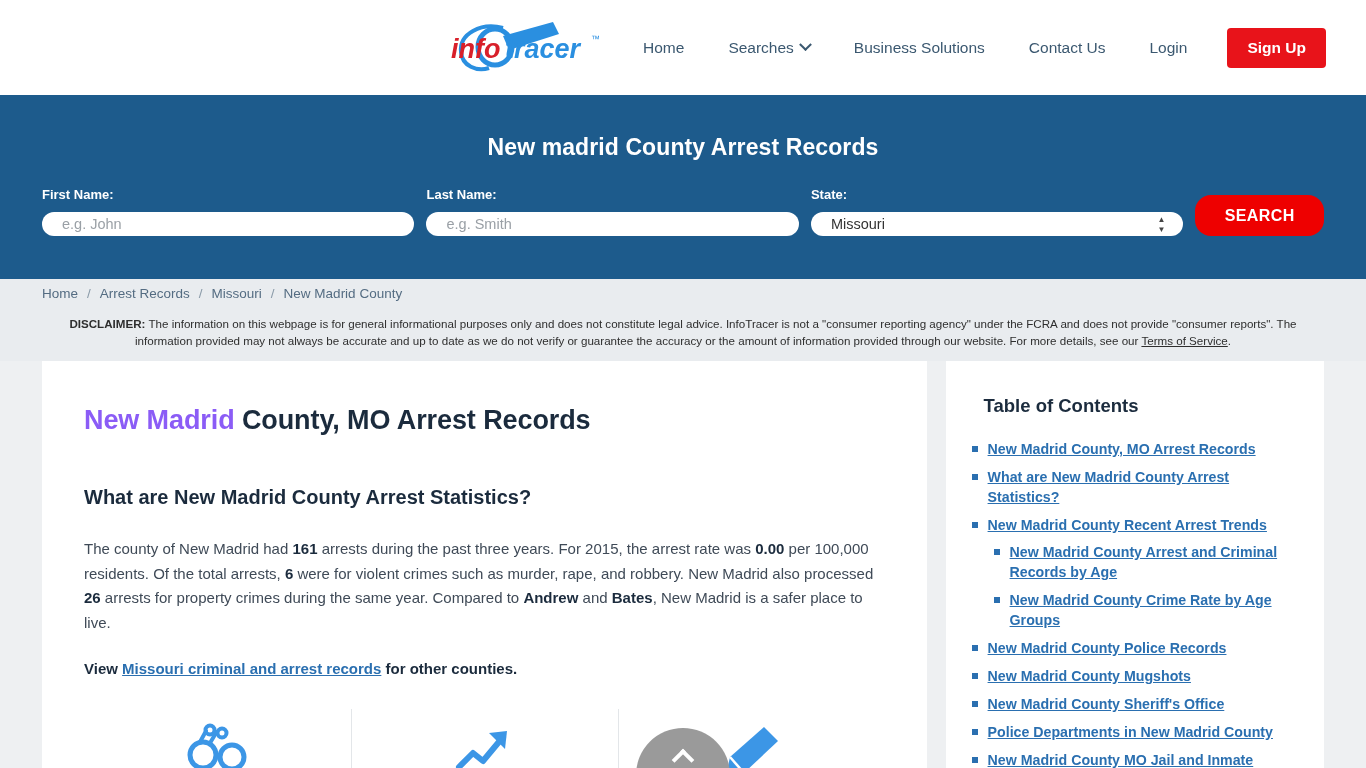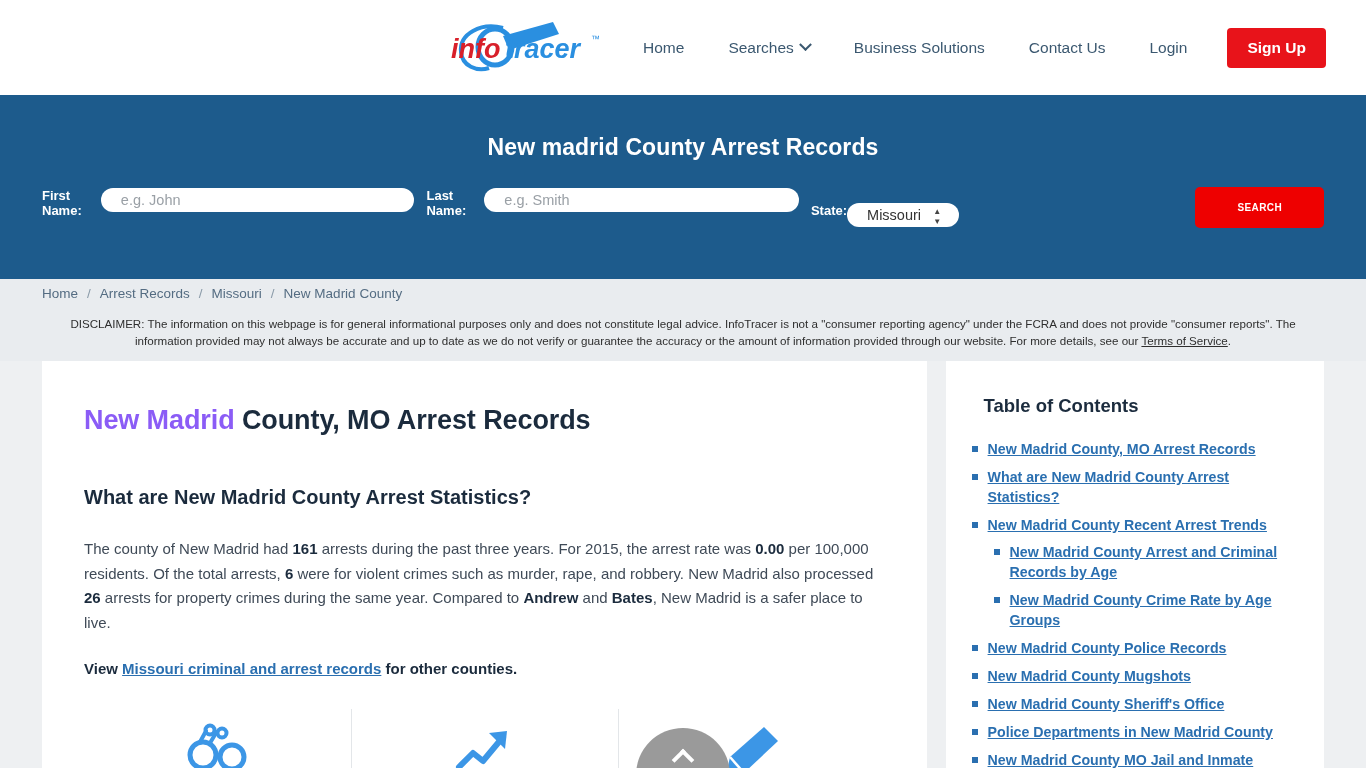--- a/index.html
+++ b/index.html
@@ -70,21 +70,21 @@
     font-weight: bold;
     text-align: center;
     margin: 17px 0 26px 0;
     letter-spacing: .1px;
   }
   .search-row {
     display: flex;
     align-items: flex-end;
     gap: 12px;
   }
-  .field { display: flex; }
+  .field { display: flex; flex-direction: column; }
   .field.fn { width: 377px; }
   .field.ln { width: 377px; }
   .field.st { width: 377px; }
   .field-label {
     color: #ffffff;
     font-size: 13px;
     font-weight: bold;
     margin-bottom: 10px;
   }
   .field input, .field select {
@@ -109,24 +109,24 @@
     position: absolute; right: 18px; top: 50%;
     transform: translateY(-50%);
     pointer-events: none;
     display: flex; flex-direction: column; gap: 3px;
     color: #444; font-size: 8px; line-height: 7px;
   }
   .search-btn {
     background: #ee0000;
     color: #fff;
     border: none;
-    border-radius: 5px;
+    border-radius: 16px;
     height: 41px;
     width: 130px;
-    font-size: 10px;
+    font-size: 16px;
     font-weight: bold;
     letter-spacing: .4px;
     cursor: pointer;
     font-family: "Liberation Sans", sans-serif;
   }
 
   
   .breadcrumb {
     background: #e9ecef;
     height: 28px;
@@ -143,21 +143,21 @@
 
   
   .disclaimer {
     background: #e9ecef;
     padding: 8px 44px 12px 44px;
     font-size: 11.6px;
     line-height: 17px;
     color: #2e2e2e;
     text-align: center;
   }
-  .disclaimer b { font-weight: normal; }
+  .disclaimer b { font-weight: bold; }
   .disclaimer a { color: #2e2e2e; text-decoration: underline; }
 
   
   .page-wrap {
     display: flex;
     padding: 0 42px;
     gap: 19px;
     align-items: flex-start;
   }
   .content-card {

